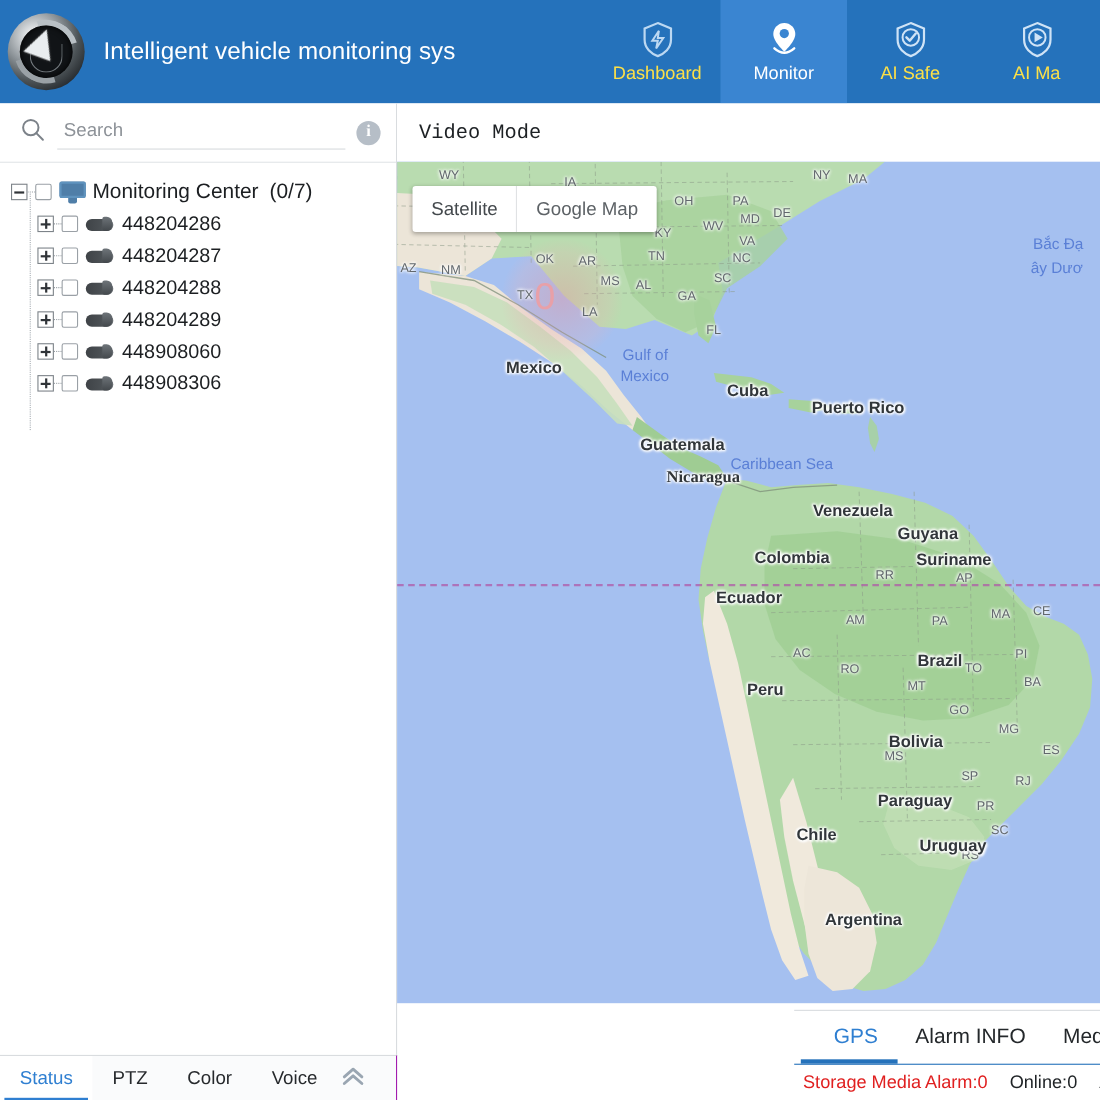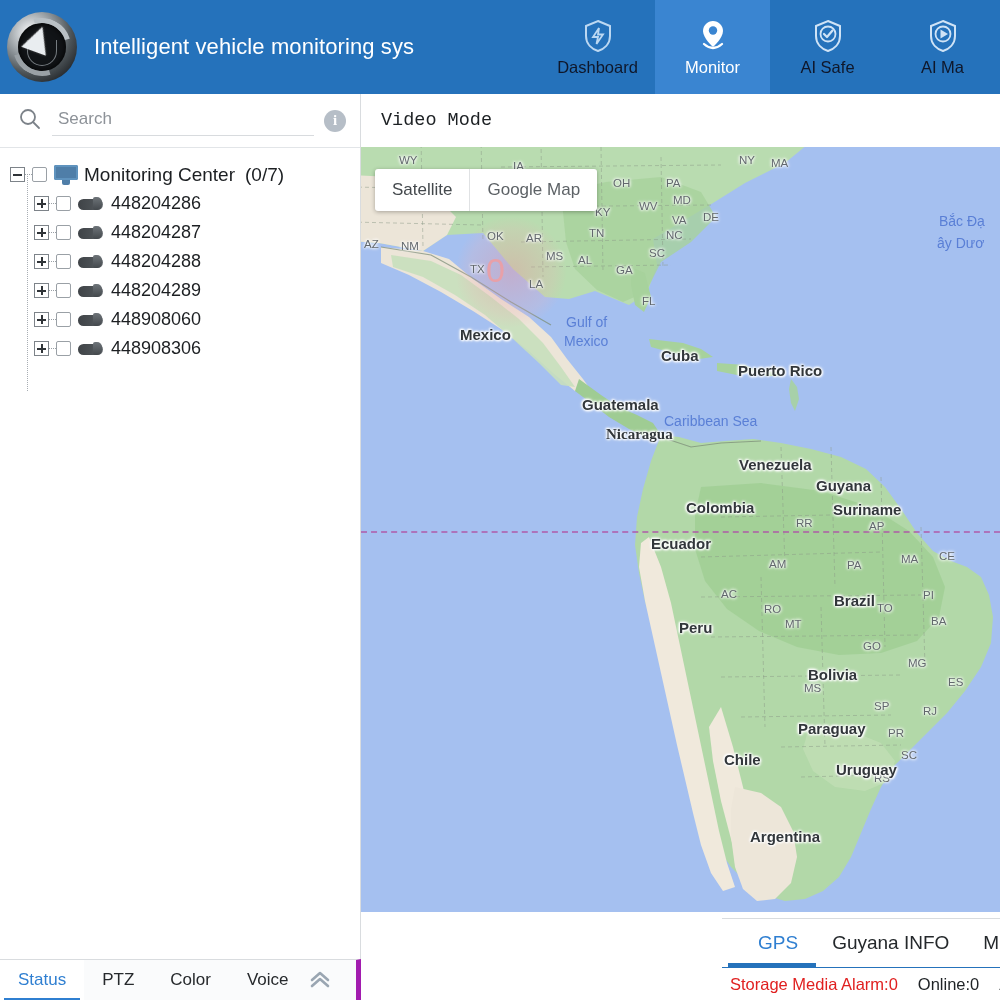--- a/index.html
+++ b/index.html
@@ -60,21 +60,21 @@
     padding-left: 10px;
     max-width: 440px; overflow: hidden;
   }
   #nav-tabs {
     position: absolute; right: 0; top: 0; height: 94px;
     display: flex; align-items: stretch;
   }
   .nav-tab {
     width: 115px; display: flex; flex-direction: column;
     align-items: center; justify-content: center; gap: 6px;
-    color: #0f172a; cursor: pointer; user-select: none;
+    color: #fde047; cursor: pointer; user-select: none;
   }
   .nav-tab.active { background: #3a85d1; color: #ffffff; }
   .nav-tab .nav-ico { height: 34px; display: flex; align-items: center; justify-content: center; }
   .nav-tab .nav-label { font-size: 16.5px; line-height: 1; white-space: nowrap; }
 
   
   #left-panel {
     position: absolute; left: 0; top: 94px; width: 361px; height: 865px;
     background: #ffffff; border-right: 1px solid #d9dcdf;
   }
@@ -141,21 +141,21 @@
   }
   .tree-label { font-size: 18px; color: #1c1f22; }
   .tree-label.root { font-size: 19px; }
   .vline {
     position: absolute; left: 27px; width: 0; border-left: 1px dotted #a8aeb4;
   }
 
   
   #left-bottom {
     position: absolute; left: 0; bottom: 0; width: 361px; height: 41px;
-    background: #fafbfc; border-top: 1px solid #d9dcdf; border-right: 5px solid #a21caf;
+    background: #fafbfc; border-top: 1px solid #d9dcdf; border-right: 1px solid #a21caf;
     display: flex; align-items: center;
   }
   .lb-tab {
     height: 41px; display: flex; align-items: center; justify-content: center;
     padding: 0 18px; font-size: 17px; color: #26292c; cursor: pointer; position: relative;
   }
   .lb-tab.active { color: #2f7fd1; background: #ffffff; }
   .lb-tab.active::after {
     content: ""; position: absolute; left: 4px; right: 4px; bottom: 0; height: 3px; background: #2f7fd1;
   }
@@ -484,21 +484,21 @@
       <div id="map-labels">
           <div class="state-label" style="left: 38px; top: 7px;">WY</div>
           <div class="state-label" style="left: 152px; top: 13px;">IA</div>
           <div class="state-label" style="left: 378px; top: 7px;">NY</div>
           <div class="state-label" style="left: 410px; top: 10px;">MA</div>
           <div class="state-label" style="left: 190px; top: 27px;">IL</div>
           <div class="state-label" style="left: 221px; top: 33px;">IN</div>
           <div class="state-label" style="left: 252px; top: 30px;">OH</div>
           <div class="state-label" style="left: 305px; top: 30px;">PA</div>
           <div class="state-label" style="left: 312px; top: 47px;">MD</div>
-          <div class="state-label" style="left: 342px; top: 64px;">DE</div>
+          <div class="state-label" style="left: 342px; top: 41px;">DE</div>
           <div class="state-label" style="left: 234px; top: 59px;">KY</div>
           <div class="state-label" style="left: 278px; top: 53px;">WV</div>
           <div class="state-label" style="left: 311px; top: 67px;">VA</div>
           <div class="state-label" style="left: 3px; top: 91px;">AZ</div>
           <div class="state-label" style="left: 40px; top: 93px;">NM</div>
           <div class="state-label" style="left: 126px; top: 83px;">OK</div>
           <div class="state-label" style="left: 165px; top: 85px;">AR</div>
           <div class="state-label" style="left: 228px; top: 80px;">TN</div>
           <div class="state-label" style="left: 305px; top: 82px;">NC</div>
           <div class="state-label" style="left: 185px; top: 103px;">MS</div>
@@ -511,21 +511,21 @@
           <div class="state-label" style="left: 435px; top: 370px;">RR</div>
           <div class="state-label" style="left: 508px; top: 373px;">AP</div>
           <div class="state-label" style="left: 408px; top: 411px;">AM</div>
           <div class="state-label" style="left: 486px; top: 412px;">PA</div>
           <div class="state-label" style="left: 540px; top: 406px;">MA</div>
           <div class="state-label" style="left: 578px; top: 403px;">CE</div>
           <div class="state-label" style="left: 562px; top: 442px;">PI</div>
           <div class="state-label" style="left: 360px; top: 441px;">AC</div>
           <div class="state-label" style="left: 403px; top: 456px;">RO</div>
           <div class="state-label" style="left: 516px; top: 455px;">TO</div>
-          <div class="state-label" style="left: 424px; top: 471px;">MT</div>
+          <div class="state-label" style="left: 464px; top: 471px;">MT</div>
           <div class="state-label" style="left: 570px; top: 468px;">BA</div>
           <div class="state-label" style="left: 502px; top: 493px;">GO</div>
           <div class="state-label" style="left: 547px; top: 510px;">MG</div>
           <div class="state-label" style="left: 587px; top: 529px;">ES</div>
           <div class="state-label" style="left: 443px; top: 535px;">MS</div>
           <div class="state-label" style="left: 513px; top: 553px;">SP</div>
           <div class="state-label" style="left: 562px; top: 558px;">RJ</div>
           <div class="state-label" style="left: 527px; top: 580px;">PR</div>
           <div class="state-label" style="left: 540px; top: 602px;">SC</div>
           <div class="state-label" style="left: 513px; top: 625px;">RS</div>
@@ -550,21 +550,21 @@
           <div class="country-label" style="left: 437px; top: 573px;">Paraguay</div>
           <div class="country-label" style="left: 363px; top: 604px;">Chile</div>
           <div class="country-label" style="left: 475px; top: 614px;">Uruguay</div>
           <div class="country-label" style="left: 389px; top: 681px;">Argentina</div>
         </div>
     </div>
 
     <div id="bottom-right">
       <div id="br-tabs">
         <div class="br-tab active">GPS</div>
-        <div class="br-tab">Guyana INFO</div>
+        <div class="br-tab">Alarm INFO</div>
         <div class="br-tab">Media Files</div>
 
       </div>
       <div id="status-strip">
         <span class="stat-alarm">Storage Media Alarm:0</span>
         <span>Online:0</span>
         <span>Assess The Damage:4</span>
 
       </div>
     </div>

